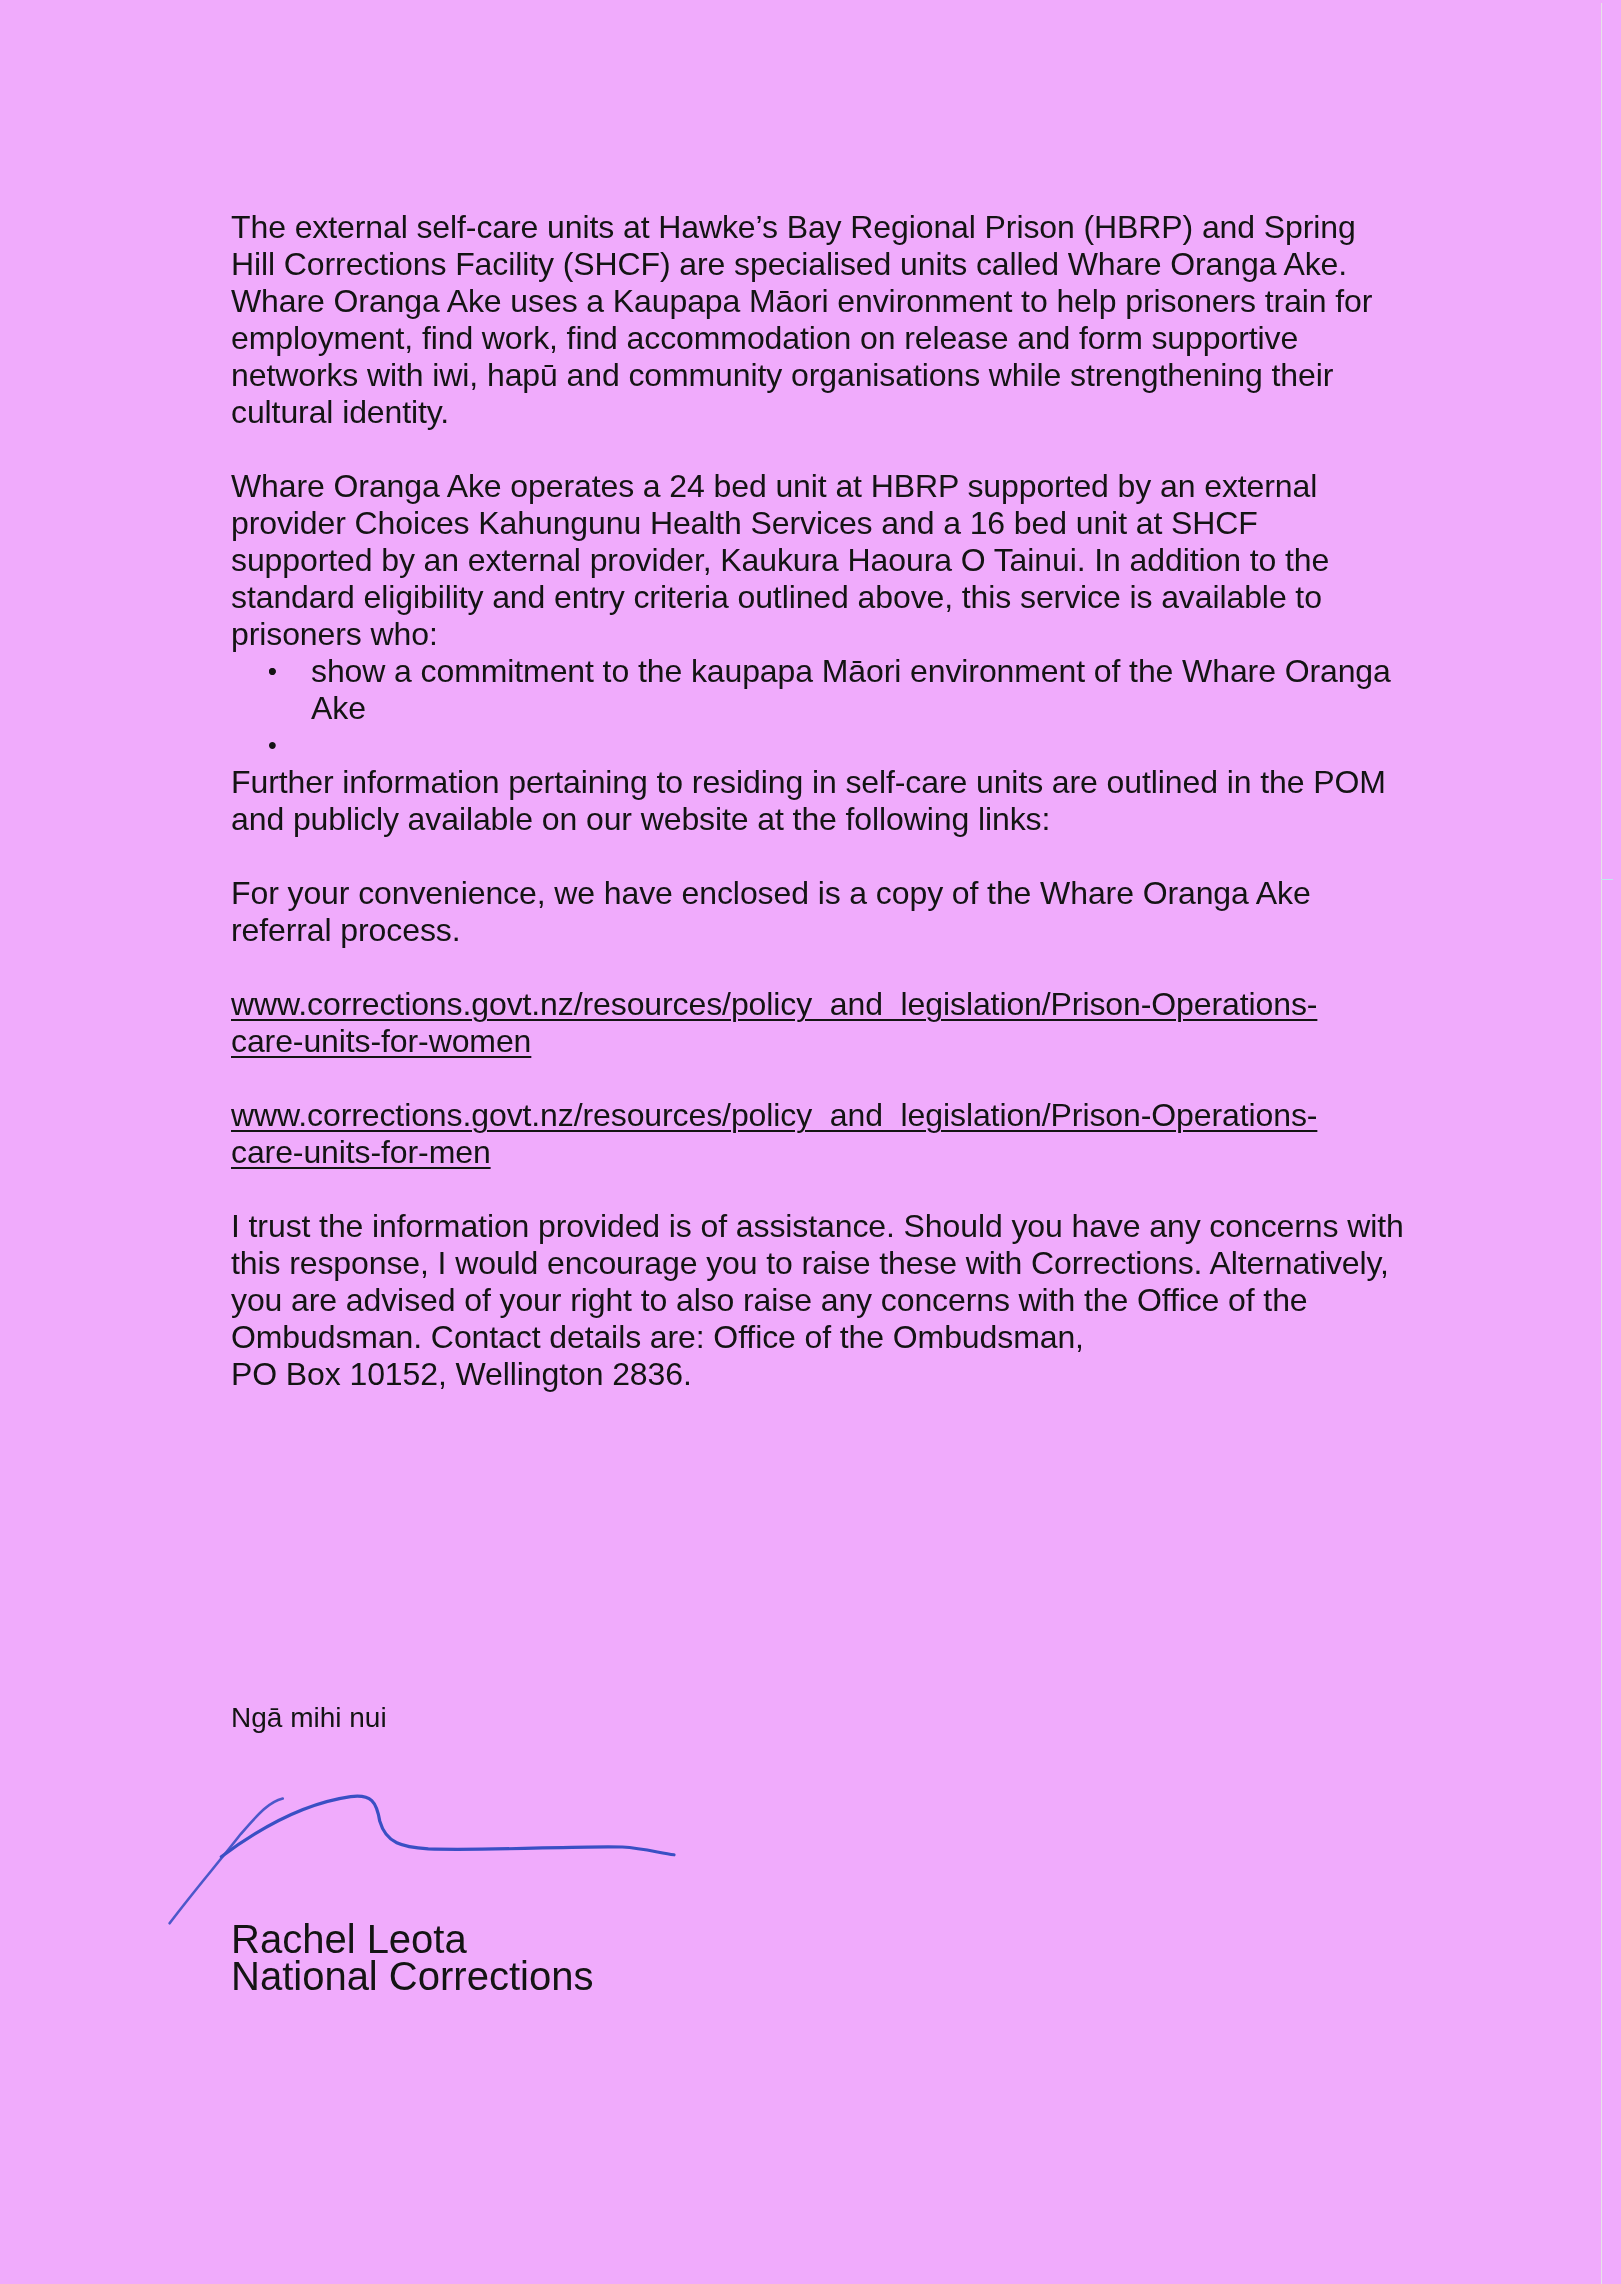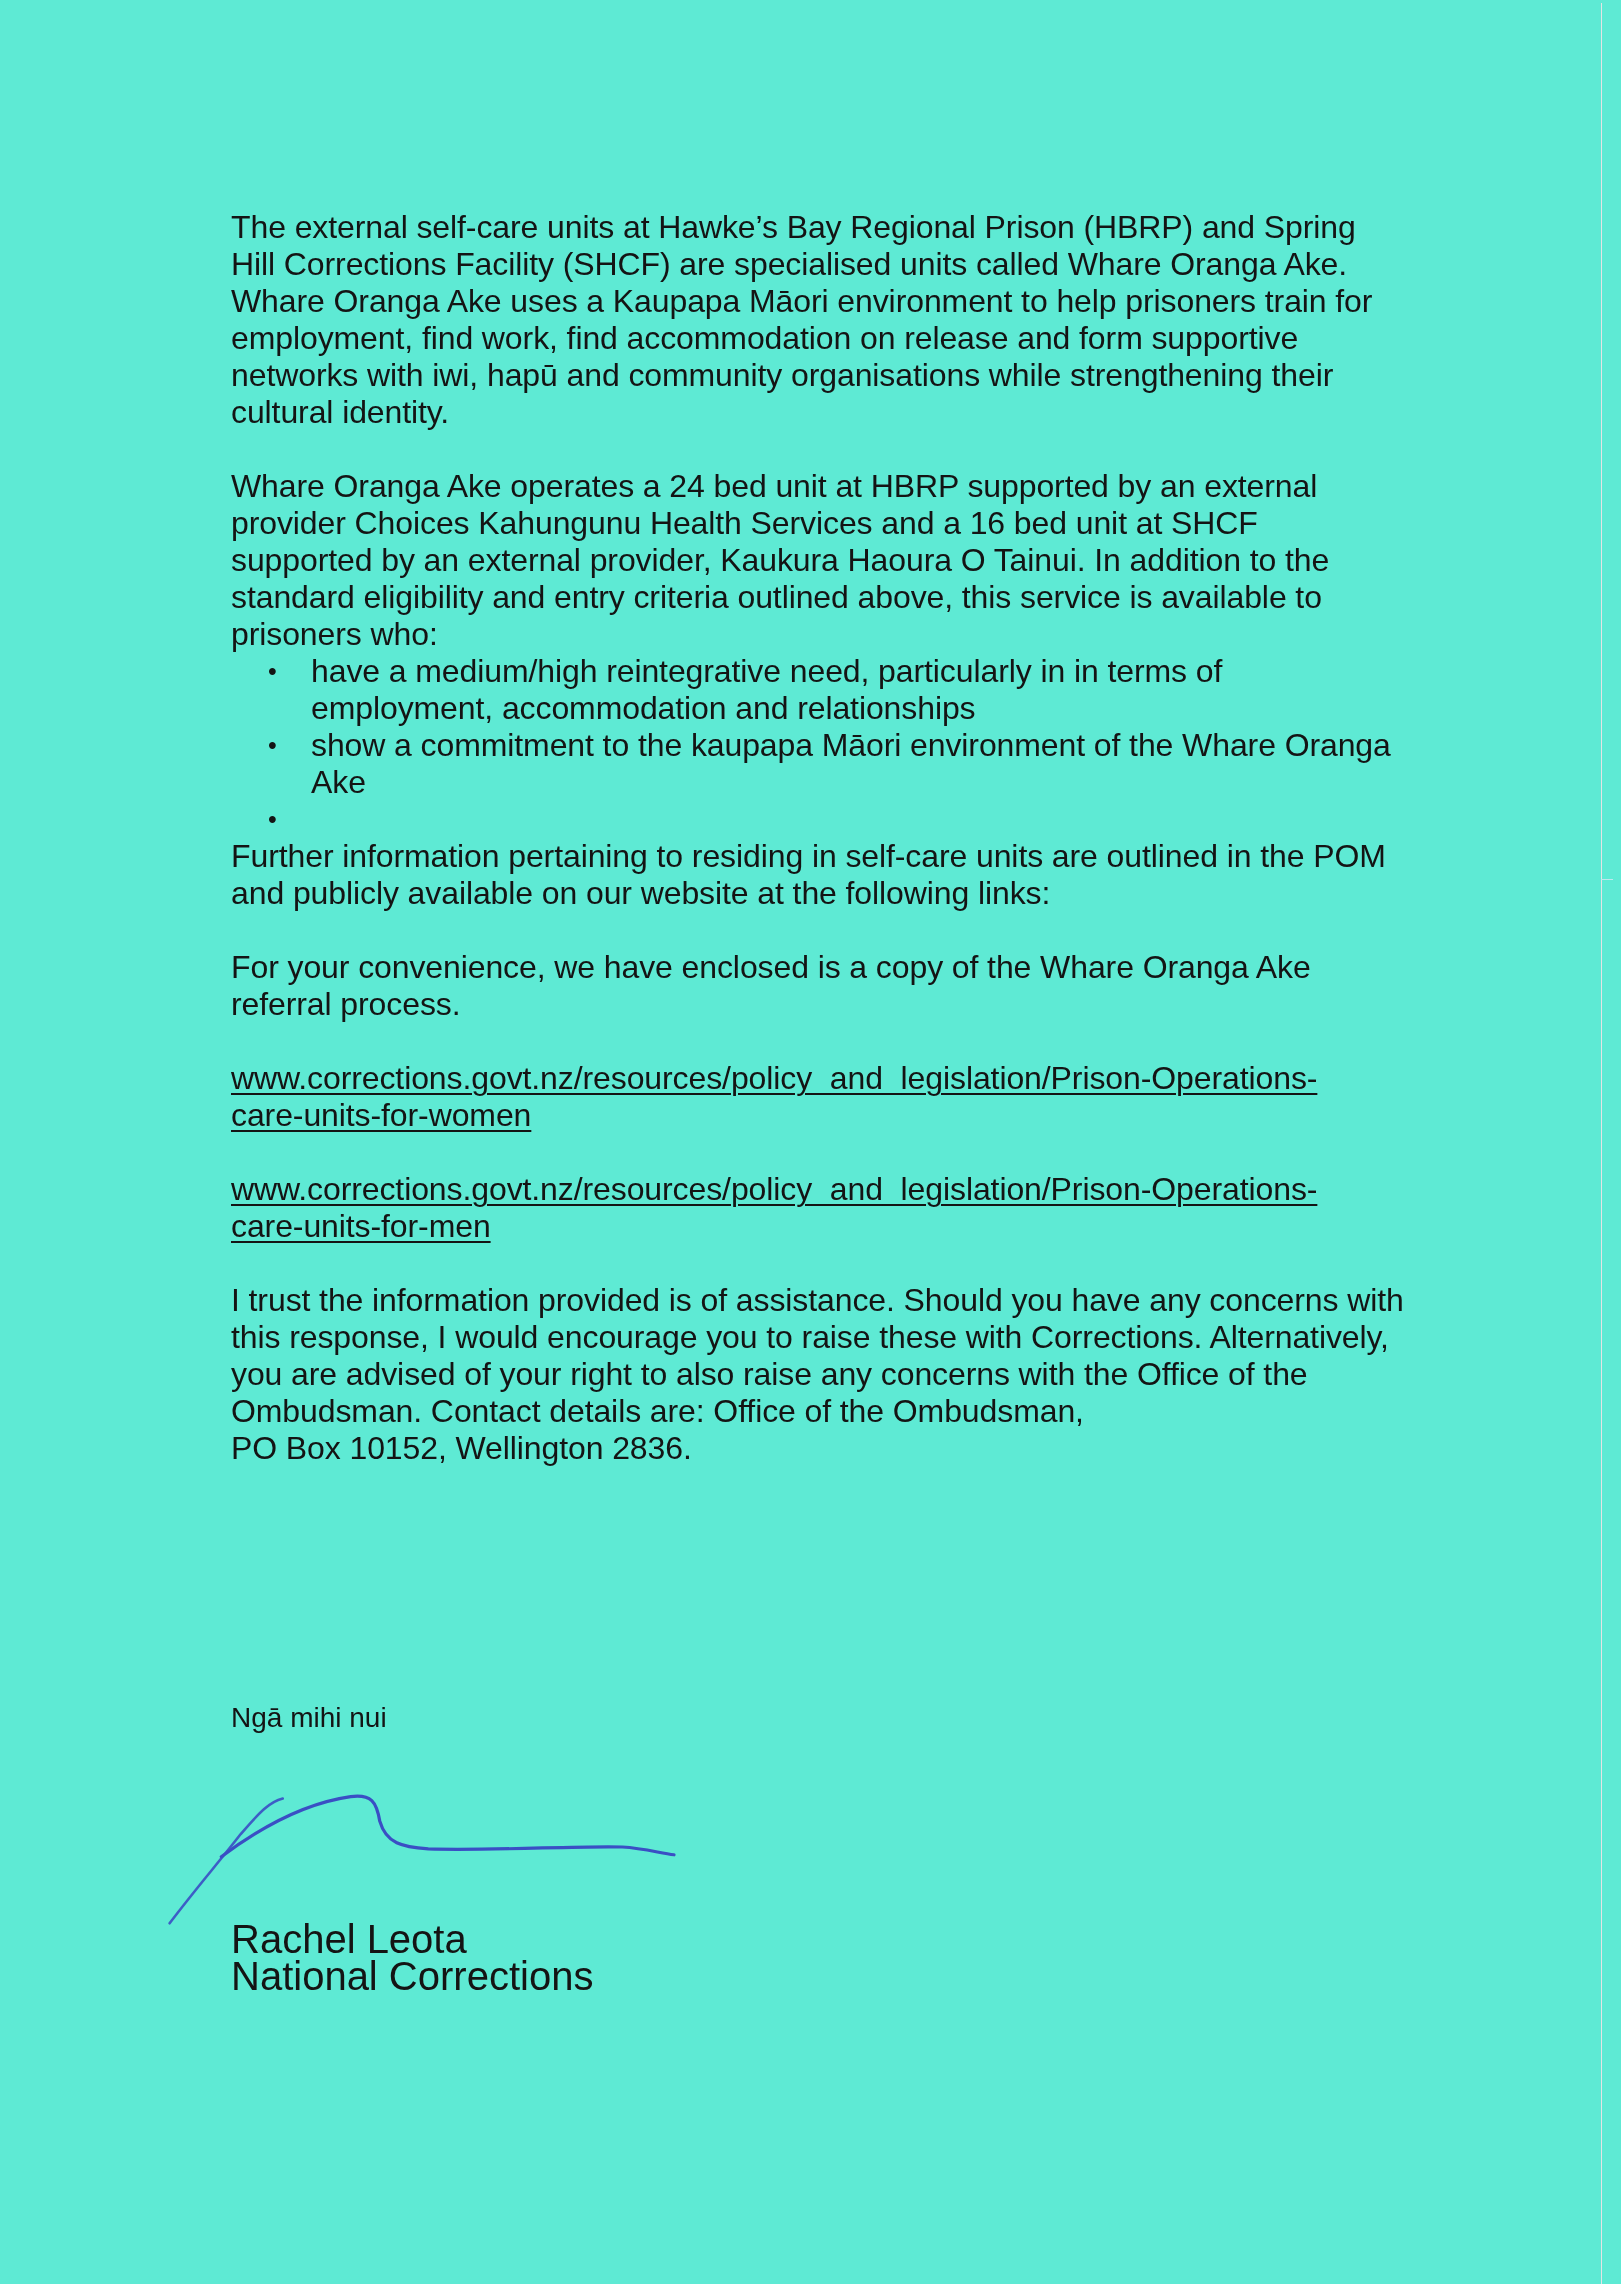--- a/index.html
+++ b/index.html
@@ -12,21 +12,21 @@
       height: 2284px;
       position: relative;
       overflow: hidden;
       font-family: "Liberation Sans", sans-serif;
       color: #141414;
     }
     .page {
       position: absolute;
       left: 0; top: 0;
       width: 1621px; height: 2284px;
-      background: #5eead4;
+      background: #f0abfc;
     }
     .scan-edge {
       position: absolute;
       top: 3.2px;
       bottom: 0;
       left: 1601px;
       width: 1.3px;
       background: #e4e4e4;
     }
     .scan-tick {
@@ -103,21 +103,20 @@
   <div class="scan-tick"></div>
 
   <div class="body-text">
     <p class="para">The external self-care units at Hawke’s Bay Regional Prison (HBRP) and Spring Hill Corrections Facility (SHCF) are specialised units called Whare Oranga Ake. Whare Oranga Ake uses a Kaupapa Māori environment to help prisoners train for employment, find work, find accommodation on release and form supportive networks with iwi, hapū and community organisations while strengthening their cultural identity.</p>
 
     <p class="para tight">Whare Oranga Ake operates a 24 bed unit at HBRP supported by an external provider Choices Kahungunu Health Services and a 16 bed unit at SHCF supported by an external provider, Kaukura Haoura O Tainui. In addition to the standard eligibility and entry criteria outlined above, this service is available to prisoners who:</p>
 
     <ul class="bullets">
       <li>
         <span class="bullet">•</span>
-        <span>have a medium/high reintegrative need, particularly in in terms of employment, accommodation and relationships</span>
       </li>
       <li>
         <span class="bullet">•</span>
         <span>show a commitment to the kaupapa Māori environment of the Whare Oranga Ake</span>
       </li>
       <li>
         <span class="bullet">•</span>
       </li>
     </ul>
 

